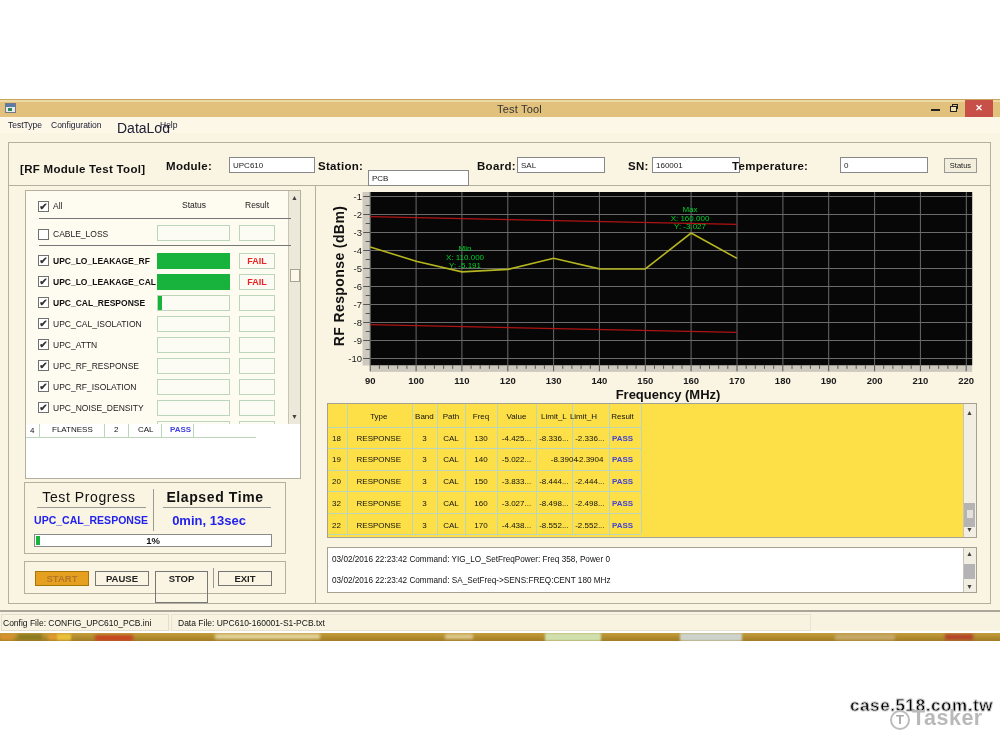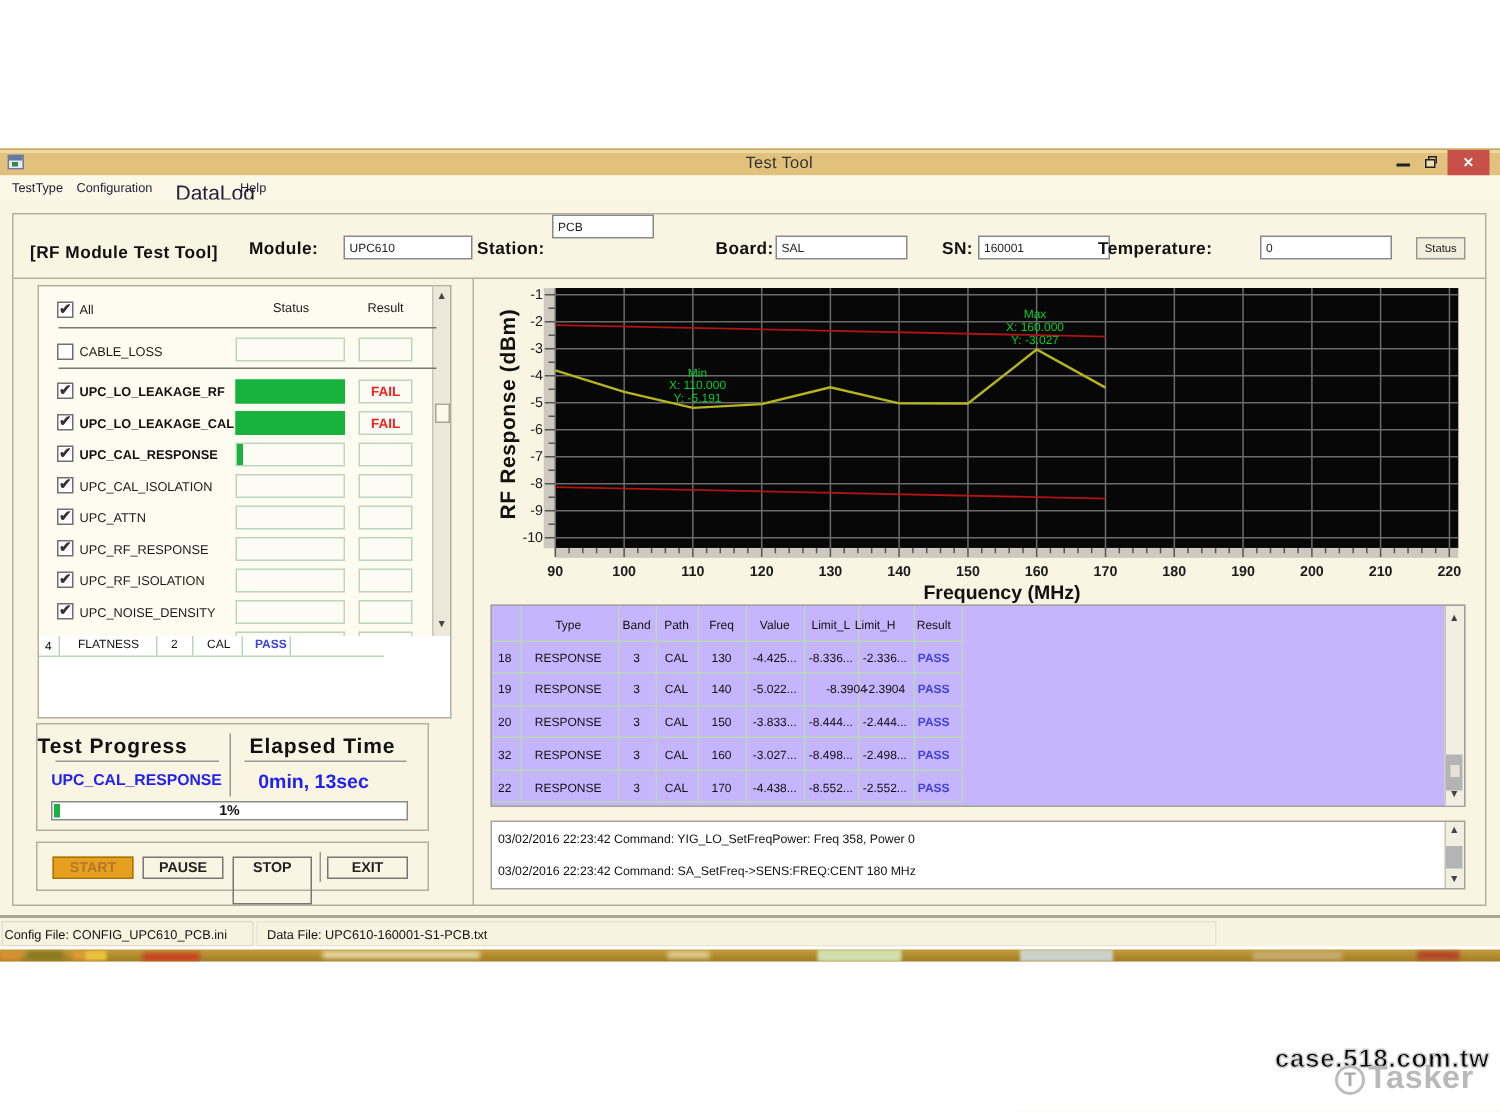--- a/index.html
+++ b/index.html
@@ -42,21 +42,21 @@
 
 <div class="ab" style="left:0px;top:133px;width:1000px;height:478px;background:#faf4e2"></div>
 <div class="ab" style="left:8px;top:142px;width:983px;height:462px;border:1px solid #b3b0a0"></div>
 <div class="gl" style="left:9px;top:185px;width:981px;height:1px"></div>
 <div class="gl" style="left:315px;top:186px;width:1px;height:418px"></div>
 
 <div class="tl" style="left:20px;top:163px">[RF Module Test Tool]</div>
 <div class="tl" style="left:166px;top:160px">Module:</div>
 <div class="inp" style="left:229px;top:157px;width:86px">UPC610</div>
 <div class="tl" style="left:318px;top:160px">Station:</div>
-<div class="inp" style="left:368px;top:143px;width:68px">PCB</div>
+<div class="inp" style="left:368px;top:170px;width:101px">PCB</div>
 <div class="tl" style="left:477px;top:160px">Board:</div>
 <div class="inp" style="left:517px;top:157px;width:88px">SAL</div>
 <div class="tl" style="left:628px;top:160px">SN:</div>
 <div class="inp" style="left:652px;top:157px;width:88px">160001</div>
 <div class="tl" style="left:732px;top:160px">Temperature:</div>
 <div class="inp" style="left:840px;top:157px;width:88px">0</div>
 <div class="ab" style="left:944px;top:158px;width:33px;height:15px;border:1px solid #999;background:#f3eddb;
   font-size:7.5px;color:#222;text-align:center;line-height:13px">Status</div>
 <div class="ab" style="left:25px;top:190px;width:276px;height:235px;background:#fefbf1;border:1px solid #b3b0a0;overflow:hidden">
     <div class="sbar" style="left:262px;top:0px;height:233px"></div>
@@ -117,21 +117,21 @@
     <div class="ab" style="left:167px;top:0px;width:1px;height:13px;background:#bcd6bc"></div>
     <div class="ab" style="left:0px;top:13px;width:230px;height:1px;background:#bcd6bc"></div>
     <div class="t7" style="left:4px;top:2px">4</div>
     <div class="t7" style="left:26px;top:1px">FLATNESS</div>
     <div class="t7" style="left:88px;top:1px">2</div>
     <div class="t7" style="left:112px;top:1px">CAL</div>
     <div class="t7" style="left:144px;top:1px;color:#4343d8;font-weight:bold">PASS</div>
   </div>
 <div class="ab" style="left:24px;top:482px;width:262px;height:72px;border:1px solid #b3b0a0">
  <div class="ab" style="left:128px;top:6px;width:1px;height:42px;background:#999"></div>
- <div class="ab" style="left:0px;top:6px;width:128px;text-align:left;font-size:14px;font-weight:bold;color:#111;letter-spacing:.6px">Test Progress</div>
+ <div class="ab" style="left:0px;top:6px;width:128px;text-align:center;font-size:14px;font-weight:normal;color:#111;letter-spacing:.6px">Test Progress</div>
  <div class="ab" style="left:130px;top:6px;width:120px;text-align:center;font-size:14px;font-weight:bold;color:#111;letter-spacing:.6px">Elapsed Time</div>
  <div class="ab" style="left:12px;top:23.5px;width:109px;height:1px;background:#999"></div>
  <div class="ab" style="left:138px;top:23.5px;width:108px;height:1px;background:#999"></div>
  <div class="ab" style="left:2px;top:31px;width:128px;text-align:center;font-size:10.5px;font-weight:bold;color:#2222ee">UPC_CAL_RESPONSE</div>
  <div class="ab" style="left:124px;top:30px;width:120px;text-align:center;font-size:13px;font-weight:bold;color:#2222ee">0min, 13sec</div>
  <div class="ab" style="left:9px;top:51px;width:238px;height:13px;background:#fff;border:1px solid #8a8a8a;
    font-size:9.5px;font-weight:bold;text-align:center;line-height:12px;color:#111">1%
   <div class="ab" style="left:1px;top:1px;width:4px;height:9px;background:#17b33c"></div>
  </div>
 </div>
@@ -289,21 +289,21 @@
     <polyline points="40.2,31.7 407.0,39.4" fill="none" stroke="#b01414" stroke-width="1.2"></polyline>
     <polyline points="40.2,139.7 407.0,147.4" fill="none" stroke="#b01414" stroke-width="1.2"></polyline>
     <polyline points="40.2,61.9 86.1,76.3 131.9,86.9 177.8,84.4 223.6,73.2 269.4,83.9 315.3,84.0 361.1,48.0 407.0,73.4" fill="none" stroke="#b5b520" stroke-width="1.6"></polyline>
     <text x="135" y="66" text-anchor="middle" font-size="8" fill="#00d12a">Min</text>
     <text x="135" y="74.5" text-anchor="middle" font-size="8" fill="#00d12a">X: 110.000</text>
     <text x="135" y="83" text-anchor="middle" font-size="8" fill="#00d12a">Y: -5.191</text>
     <text x="360" y="27" text-anchor="middle" font-size="8" fill="#00d12a">Max</text>
     <text x="360" y="35.5" text-anchor="middle" font-size="8" fill="#00d12a">X: 160.000</text>
     <text x="360" y="44" text-anchor="middle" font-size="8" fill="#00d12a">Y: -3.027</text>
   </svg>
-<div class="ab" style="left:327px;top:403px;width:650px;height:135px;background:#c4b5fd;border:1px solid #a5a295;overflow:hidden">
+<div class="ab" style="left:327px;top:403px;width:650px;height:135px;background:#fde047;border:1px solid #a5a295;overflow:hidden">
     <div class="ab" style="left:18.5px;top:0px;width:1px;height:130px;background:#bcd6bc"></div>
     <div class="ab" style="left:84px;top:0px;width:1px;height:130px;background:#bcd6bc"></div>
     <div class="ab" style="left:108.6px;top:0px;width:1px;height:130px;background:#bcd6bc"></div>
     <div class="ab" style="left:137px;top:0px;width:1px;height:130px;background:#bcd6bc"></div>
     <div class="ab" style="left:169px;top:0px;width:1px;height:130px;background:#bcd6bc"></div>
     <div class="ab" style="left:208px;top:0px;width:1px;height:130px;background:#bcd6bc"></div>
     <div class="ab" style="left:244px;top:0px;width:1px;height:130px;background:#bcd6bc"></div>
     <div class="ab" style="left:280.5px;top:0px;width:1px;height:130px;background:#bcd6bc"></div>
     <div class="ab" style="left:312.6px;top:0px;width:1px;height:130px;background:#bcd6bc"></div>
     <div class="ab" style="left:0px;top:22.5px;width:312.6px;height:1px;background:#bcd6bc"></div>

